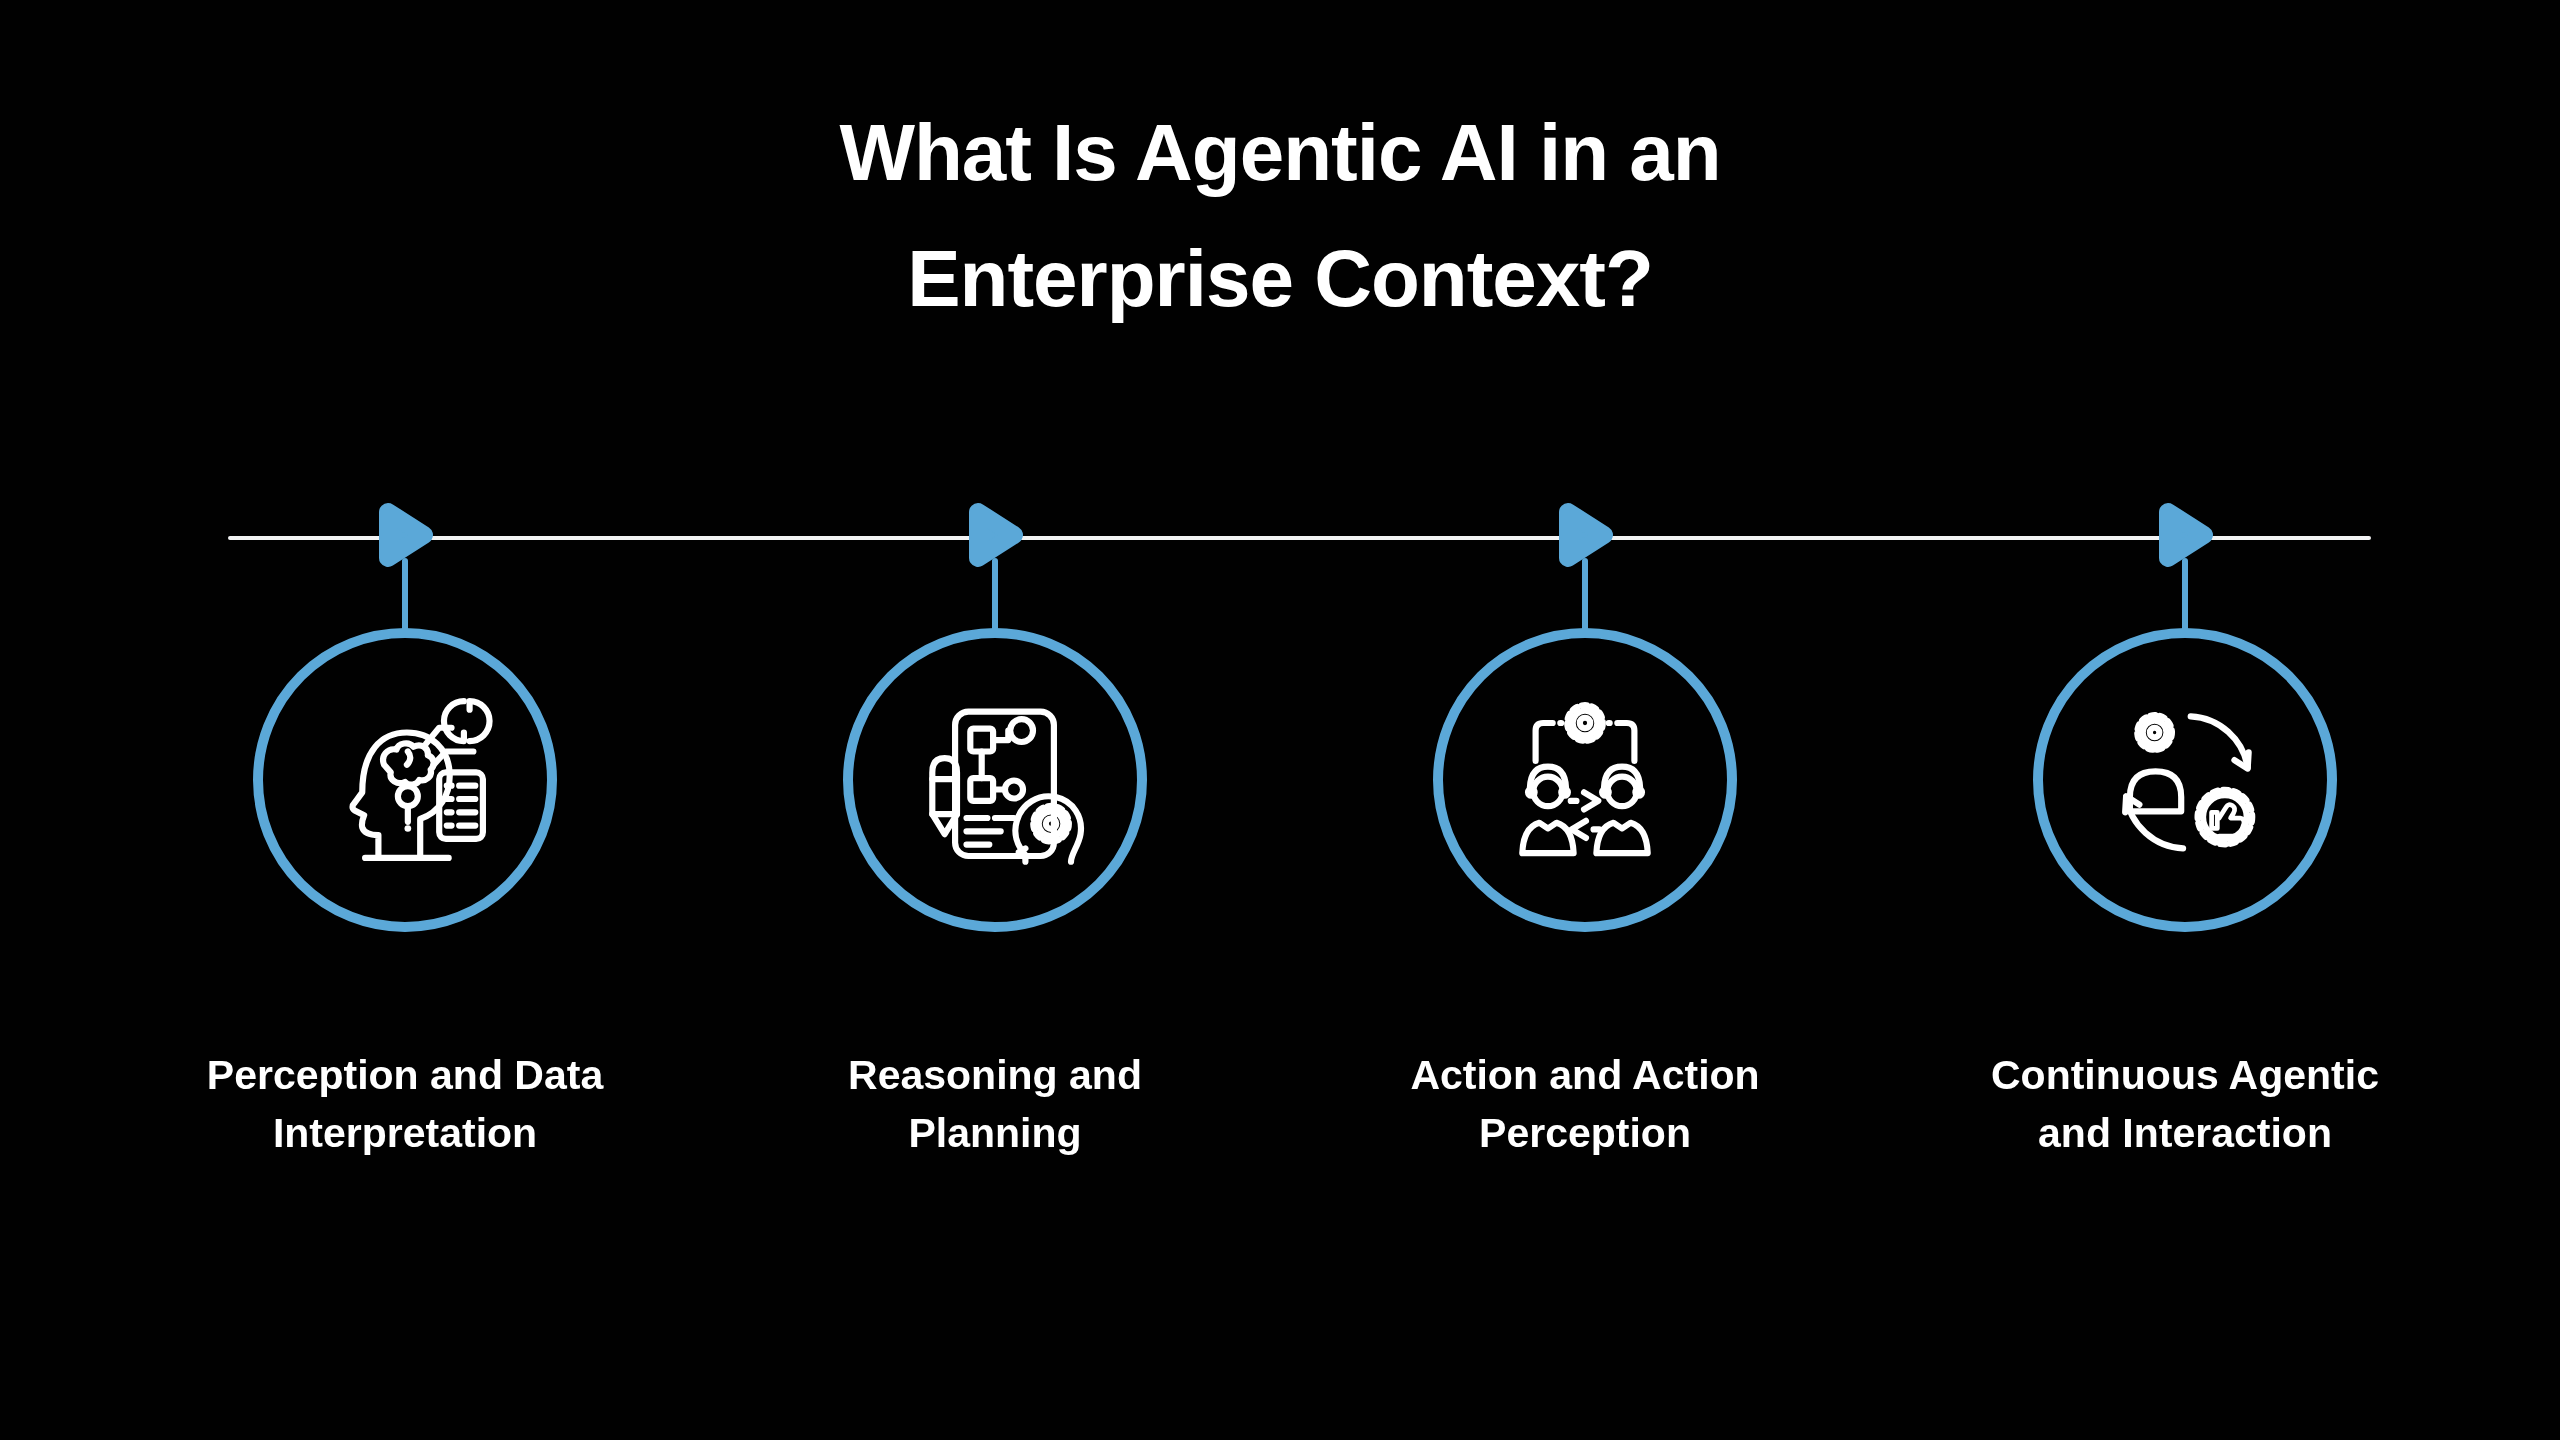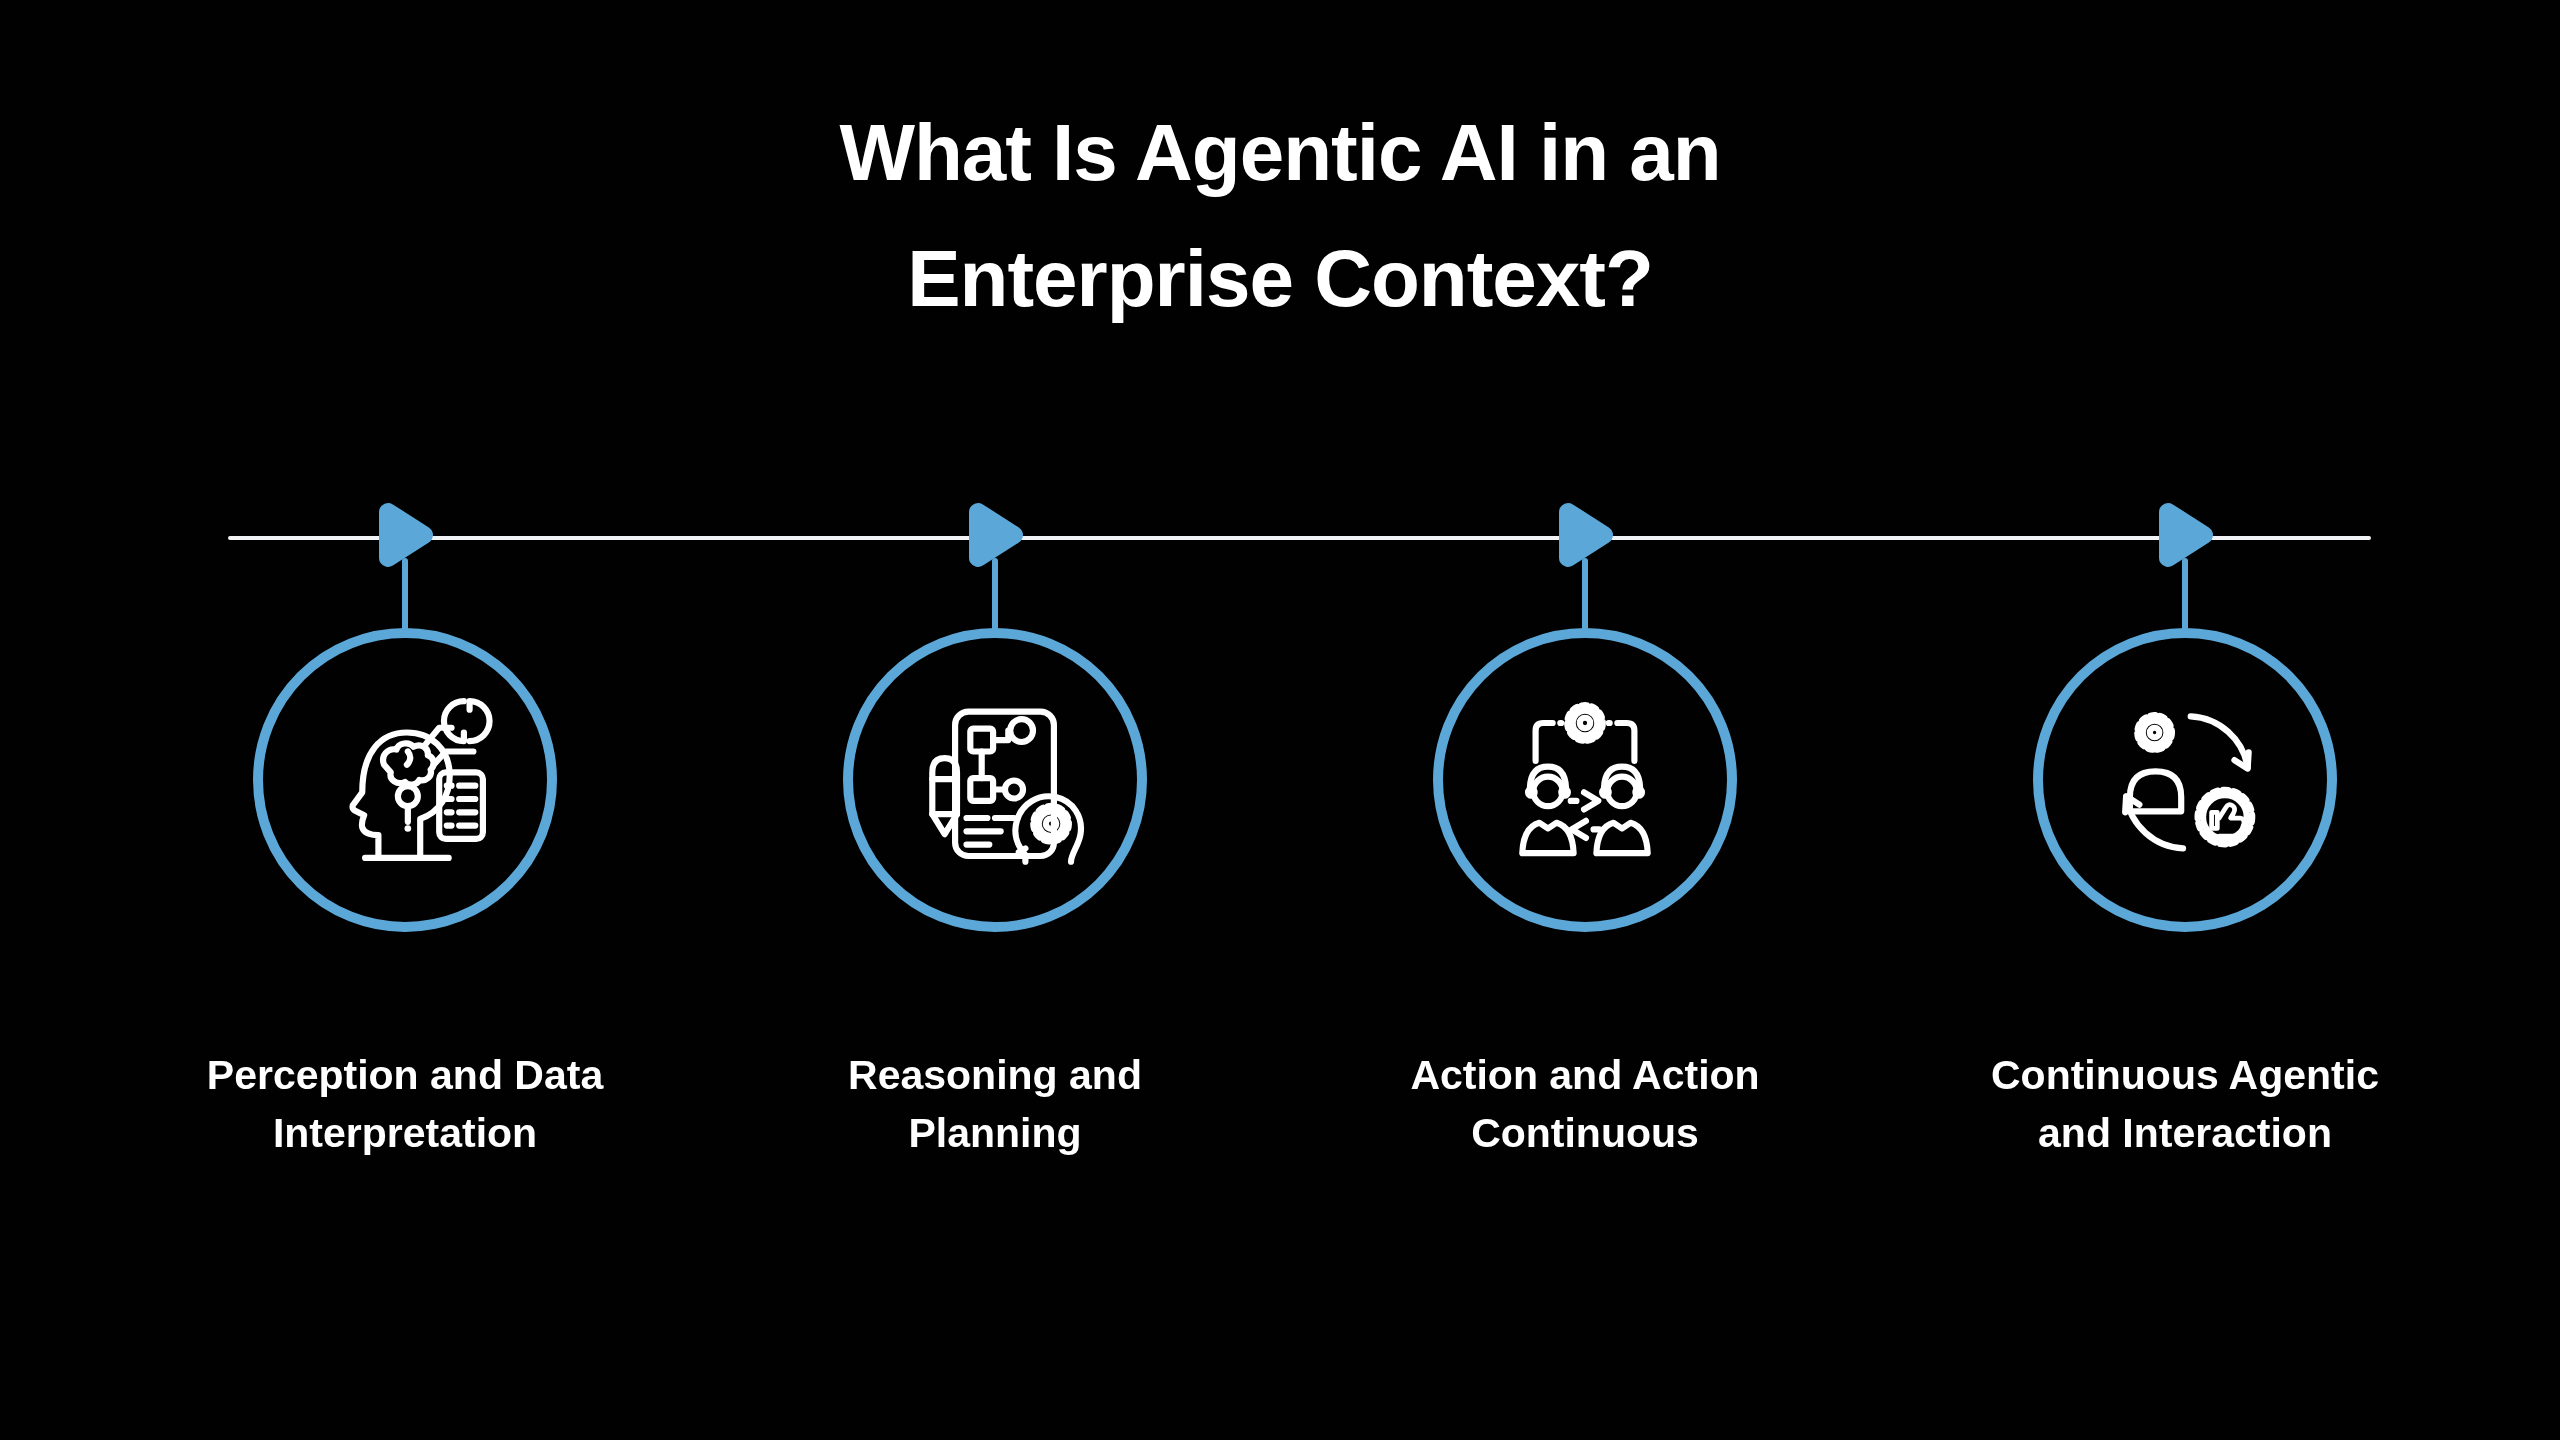--- a/index.html
+++ b/index.html
@@ -140,21 +140,21 @@
         <path d="M120,108 q1,-22 19,-22 q18,0 19,22"></path>
         <circle cx="121.5" cy="113" r="3.5"></circle>
         <circle cx="156.5" cy="113" r="3.5"></circle>
         <path d="M112,177 q1,-27 18,-32 l9,6 9,-6 q17,5 18,32 z"></path>
         <path d="M85,122 h6 M99,113 l15,9 -15,9"></path>
         <path d="M115,152 h-6 M101,143 l-15,9 15,9"></path>
       </svg>
     </div>
     <div class="label">
       <div>Action and Action</div>
-      <div>Continuous</div>
+      <div>Perception</div>
     </div>
   </div>
 
   <div class="step step-4">
     <svg class="marker" viewBox="0 0 66 70">
       <polygon points="16,12 52,35 16,58" fill="currentColor" stroke="currentColor" stroke-width="18" stroke-linejoin="round"></polygon>
     </svg>
     <div class="stem"></div>
     <div class="circle">
       <svg width="190" height="190" viewBox="0 0 200 200" fill="none" stroke="currentColor" stroke-width="6.5" stroke-linecap="round" stroke-linejoin="round">

